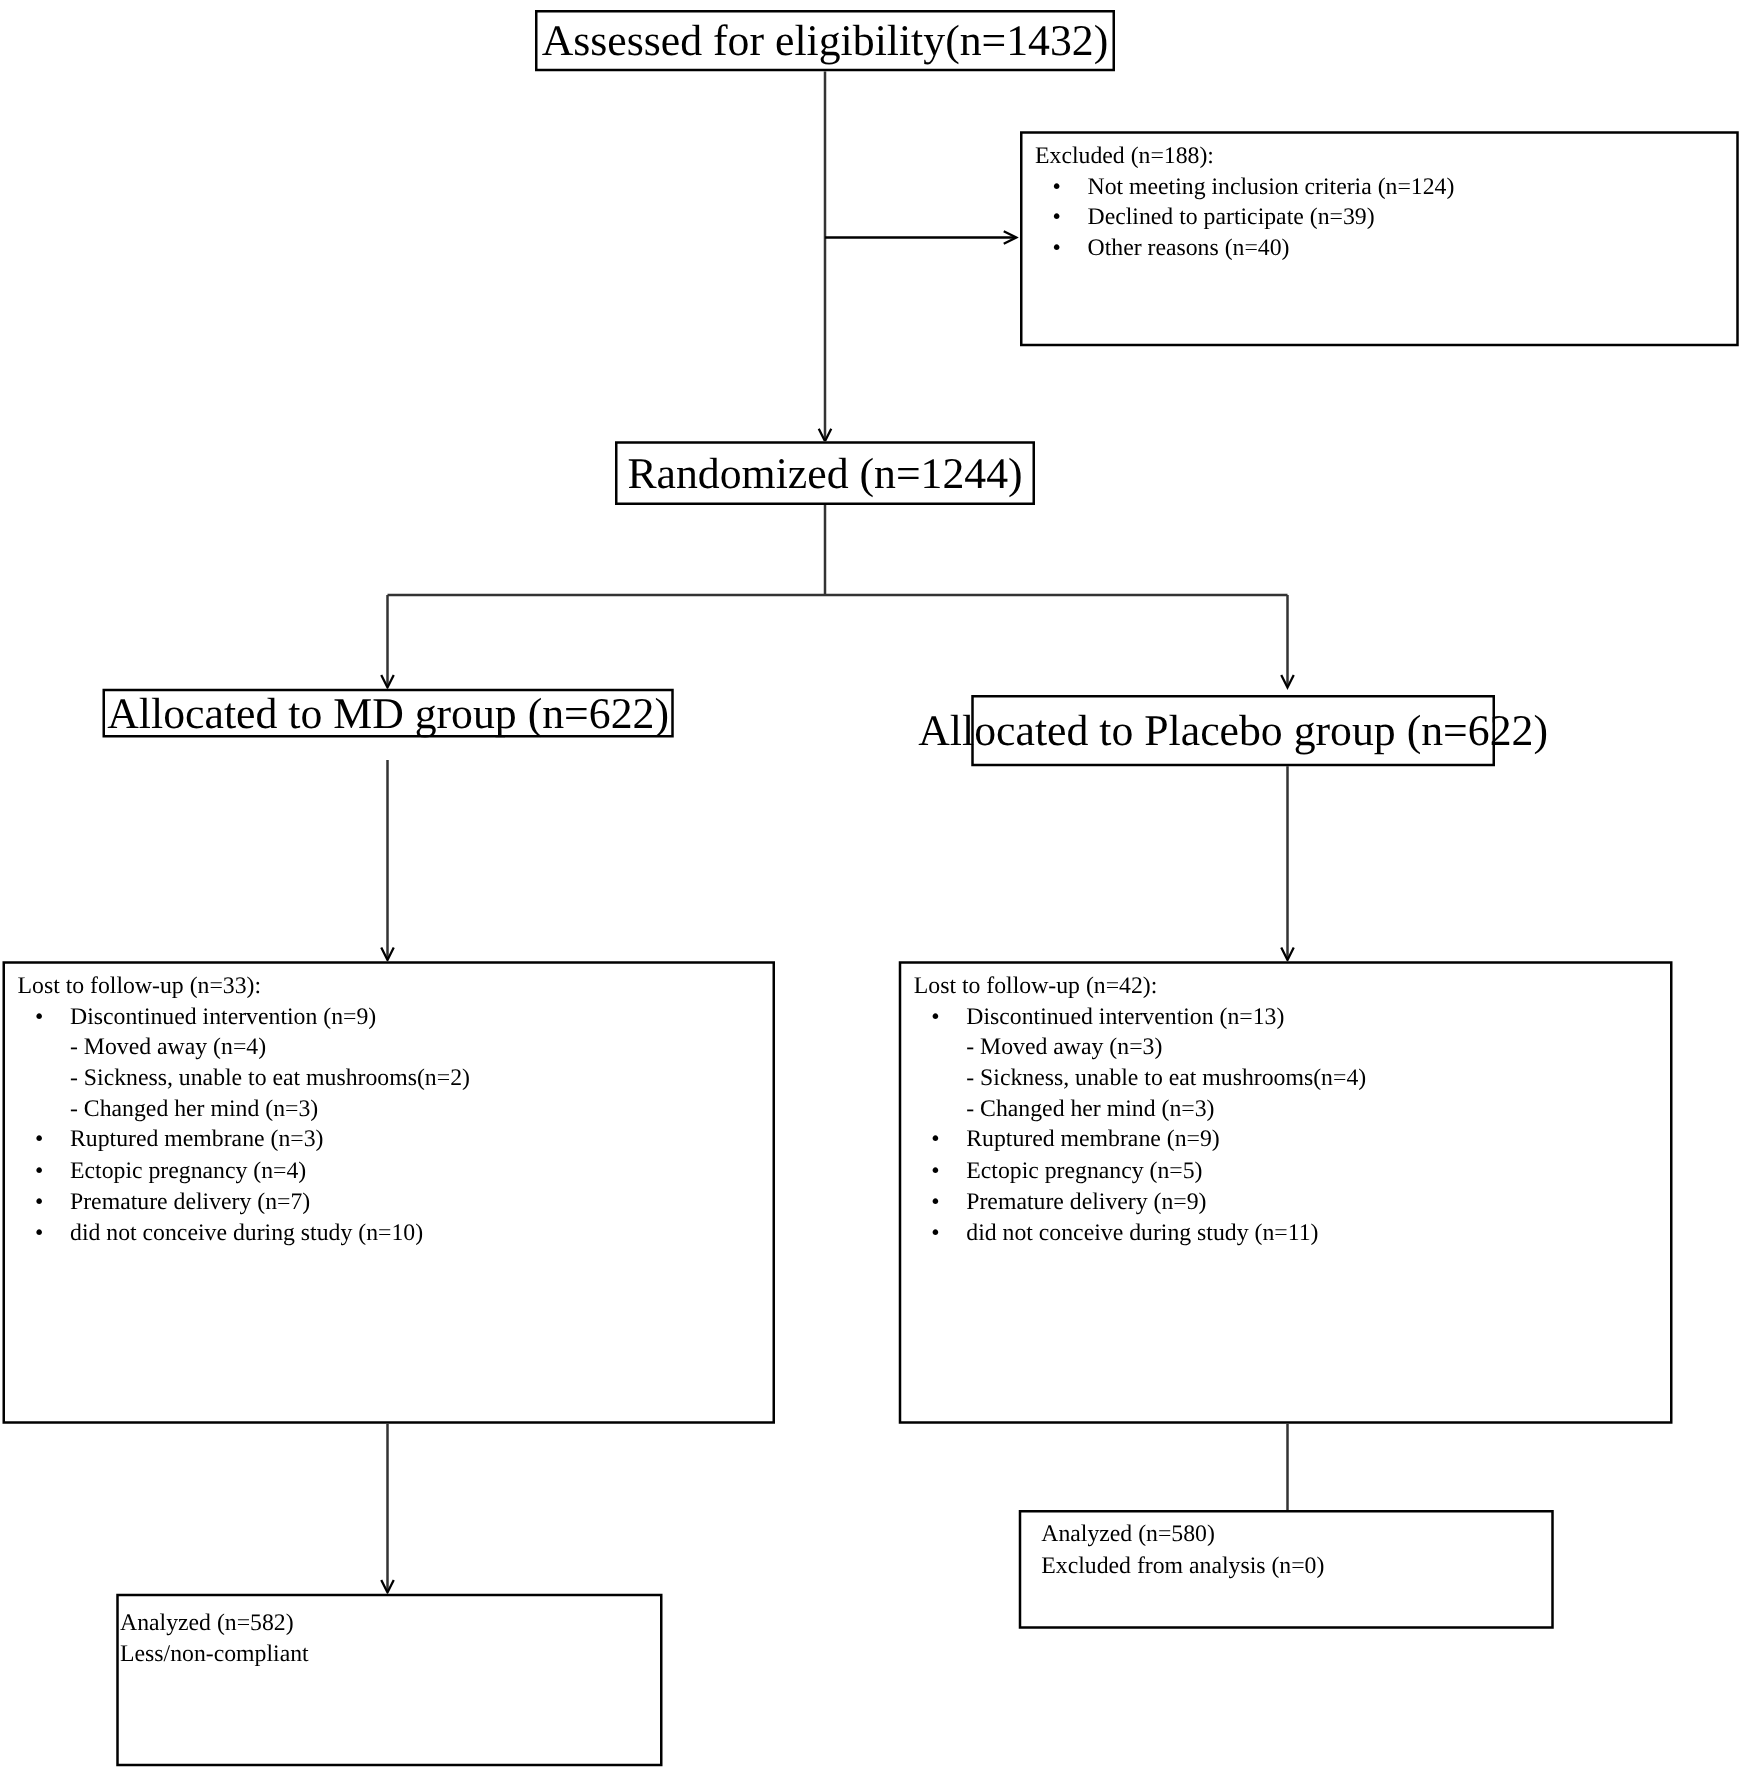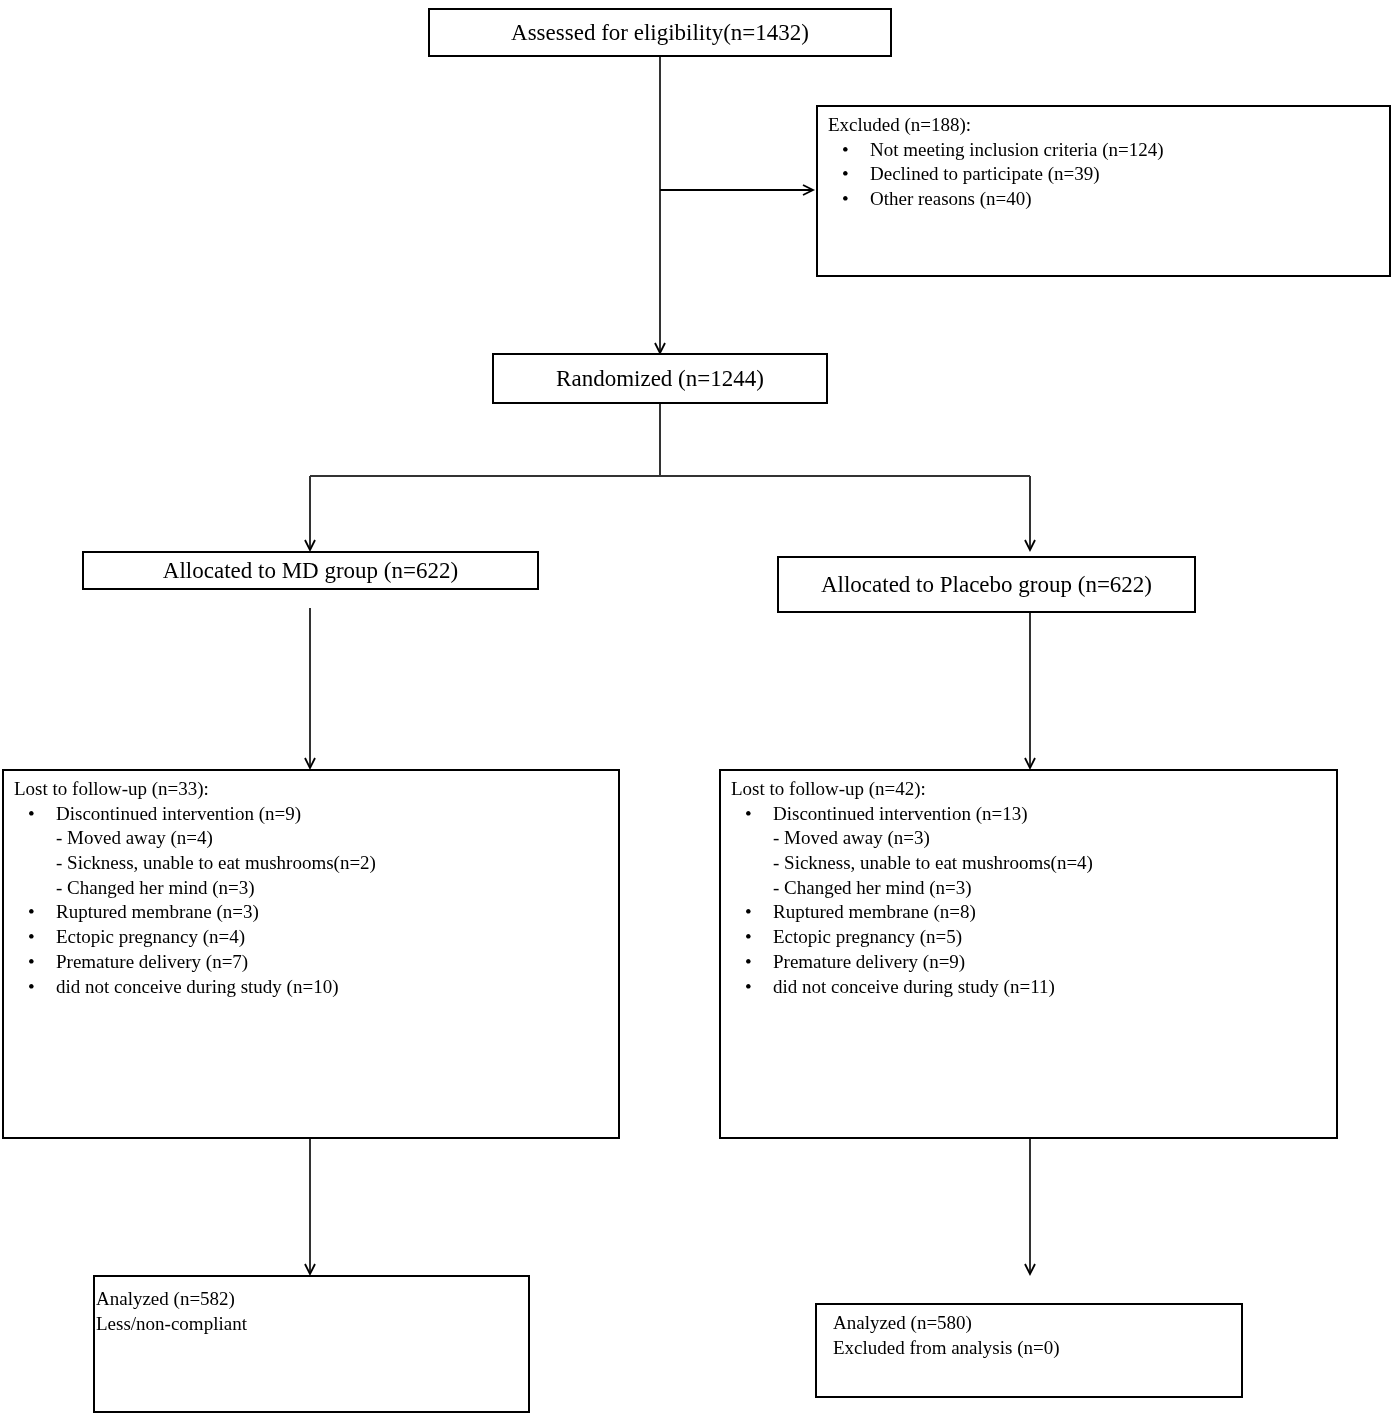--- a/index.html
+++ b/index.html
@@ -37,21 +37,21 @@
   }
   .node.center {
     display: flex;
     align-items: center;
     justify-content: center;
     padding: 0 12px;
   }
   .ttl {
     white-space: nowrap;
   }
-  .f30 { font-size: 23px; }
+  .f30 { font-size: 35px; }
   .f29 { font-size: 19px; }
 
   ul.bullets {
     list-style: none;
     margin: 0;
     padding: 0;
   }
   ul.bullets > li {
     position: relative;
     padding-left: 42px;
@@ -145,30 +145,30 @@
     </ul>
   </div>
 
   <div class="node" style="left:719px; top:769px; width:619px; height:370px;">
     <div class="hdr f29">Lost to follow-up (n=42):</div>
     <ul class="bullets f29">
       <li class="bul">Discontinued intervention (n=13)</li>
       <li class="sub">- Moved away (n=3)</li>
       <li class="sub">- Sickness, unable to eat mushrooms(n=4)</li>
       <li class="sub">- Changed her mind (n=3)</li>
-      <li class="bul">Ruptured membrane (n=8)</li>
+      <li class="bul">Ruptured membrane (n=9)</li>
       <li class="bul">Ectopic pregnancy (n=5)</li>
       <li class="bul">Premature delivery (n=9)</li>
       <li class="bul">did not conceive during study (n=11)</li>
     </ul>
   </div>
 
   <div class="node" style="left:93px; top:1275px; width:437px; height:138px; padding-top:10px; padding-left:1px;">
     <div class="plain-line f29">Analyzed (n=582)</div>
     <div class="plain-line f29">Less/non-compliant</div>
   </div>
 
-  <div class="node" style="left:815px; top:1303px; width:428px; height:95px; padding-left:16px;">
+  <div class="node" style="left:815px; top:1208px; width:428px; height:95px; padding-left:16px;">
     <div class="plain-line f29">Analyzed (n=580)</div>
     <div class="plain-line f29">Excluded from analysis (n=0)</div>
   </div>
 
 </div>
 
 </body></html>

